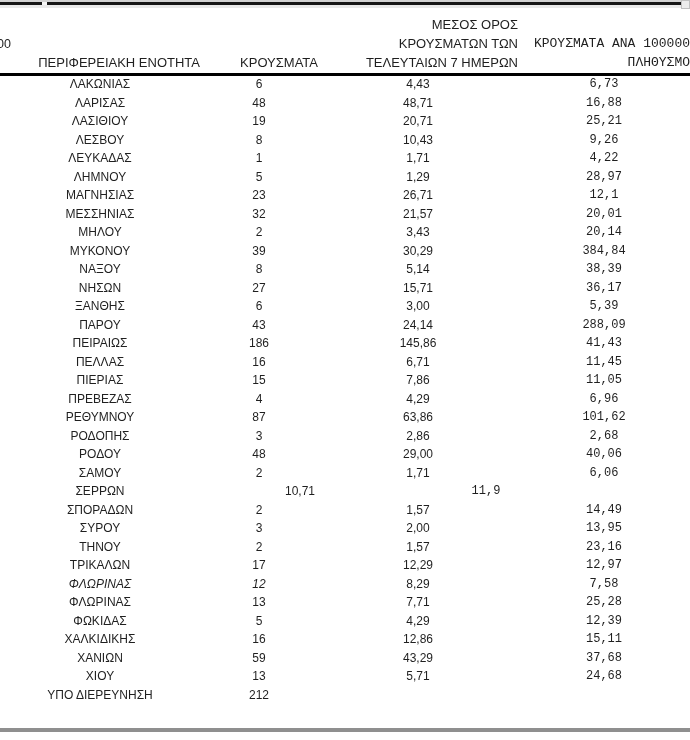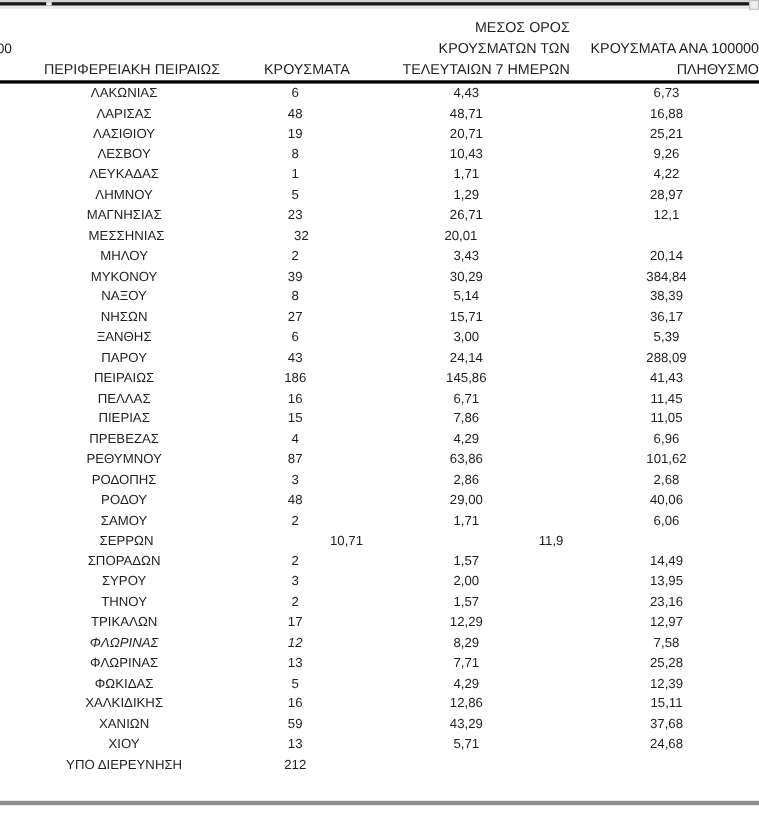--- a/index.html
+++ b/index.html
@@ -71,33 +71,32 @@
     top: 73px; left: 0;
     width: 690px;
     height: 2.5px;
     background: #000000;
   }
 
   
   .c1 { width: 200px; }
   .c2 { width: 118px; }
   .c3 { width: 200px; }
-  .c4 { width: 172px; }
+  .c4 { width: 172px; font-family: Liberation Mono, monospace; }
 
   
   .tbody {
     position: absolute;
     top: 75px; left: 0;
     width: 690px;
   }
   .trow {
     display: flex;
     height: 18.5px;
     align-items: center;
-    padding-left: 15px;
   }
   .trow .tcell {
     text-align: center;
     font-size: 12px;
     line-height: 18.5px;
     white-space: nowrap;
   }
   .trow.italic [data-name="region-cell"],
   .trow.italic [data-name="cases-cell"] {
     font-style: italic;
@@ -120,21 +119,21 @@
   <div class="s2" data-name="top-divider-dark-line">
     <div class="notch" data-name="top-divider-notch"></div>
   </div>
   <div class="s3" data-name="top-divider-lower-band"></div>
   <div class="corner-box" data-name="top-right-corner-box"></div>
 </div>
 
 <div class="fragment-left" data-name="clipped-text-fragment">00</div>
 
 <div class="thead" data-name="table-header-row">
-  <div class="hcell c1" data-name="column-header-region">ΠΕΡΙΦΕΡΕΙΑΚΗ ΠΕΙΡΑΙΩΣ</div>
+  <div class="hcell c1" data-name="column-header-region">ΠΕΡΙΦΕΡΕΙΑΚΗ ΕΝΟΤΗΤΑ</div>
   <div class="hcell c2" data-name="column-header-cases">ΚΡΟΥΣΜΑΤΑ</div>
   <div class="hcell c3" data-name="column-header-7day-average">ΜΕΣΟΣ ΟΡΟΣ
 ΚΡΟΥΣΜΑΤΩΝ ΤΩΝ
 ΤΕΛΕΥΤΑΙΩΝ 7 ΗΜΕΡΩΝ</div>
   <div class="hcell c4" data-name="column-header-cases-per-100000">ΚΡΟΥΣΜΑΤΑ ΑΝΑ 100000
 ΠΛΗΘΥΣΜΟ</div>
 </div>
 <div class="header-rule" data-name="header-rule"></div>
 
 <div class="tbody" data-name="table-body">
@@ -176,20 +175,21 @@
   </div>
     <div class="trow" data-name="table-row">
     <div class="tcell c1" data-name="region-cell">ΜΑΓΝΗΣΙΑΣ</div>
     <div class="tcell c2" data-name="cases-cell">23</div>
     <div class="tcell c3" data-name="avg7-cell">26,71</div>
     <div class="tcell c4" data-name="per100k-cell">12,1</div>
   </div>
     <div class="trow" data-name="table-row">
     <div class="tcell c1" data-name="region-cell">ΜΕΣΣΗΝΙΑΣ</div>
     <div class="tcell c2" data-name="cases-cell">32</div>
+    <div class="tcell c3" data-name="avg7-cell">21,57</div>
     <div class="tcell c4" data-name="per100k-cell">20,01</div>
   </div>
     <div class="trow" data-name="table-row">
     <div class="tcell c1" data-name="region-cell">ΜΗΛΟΥ</div>
     <div class="tcell c2" data-name="cases-cell">2</div>
     <div class="tcell c3" data-name="avg7-cell">3,43</div>
     <div class="tcell c4" data-name="per100k-cell">20,14</div>
   </div>
     <div class="trow" data-name="table-row">
     <div class="tcell c1" data-name="region-cell">ΜΥΚΟΝΟΥ</div>

